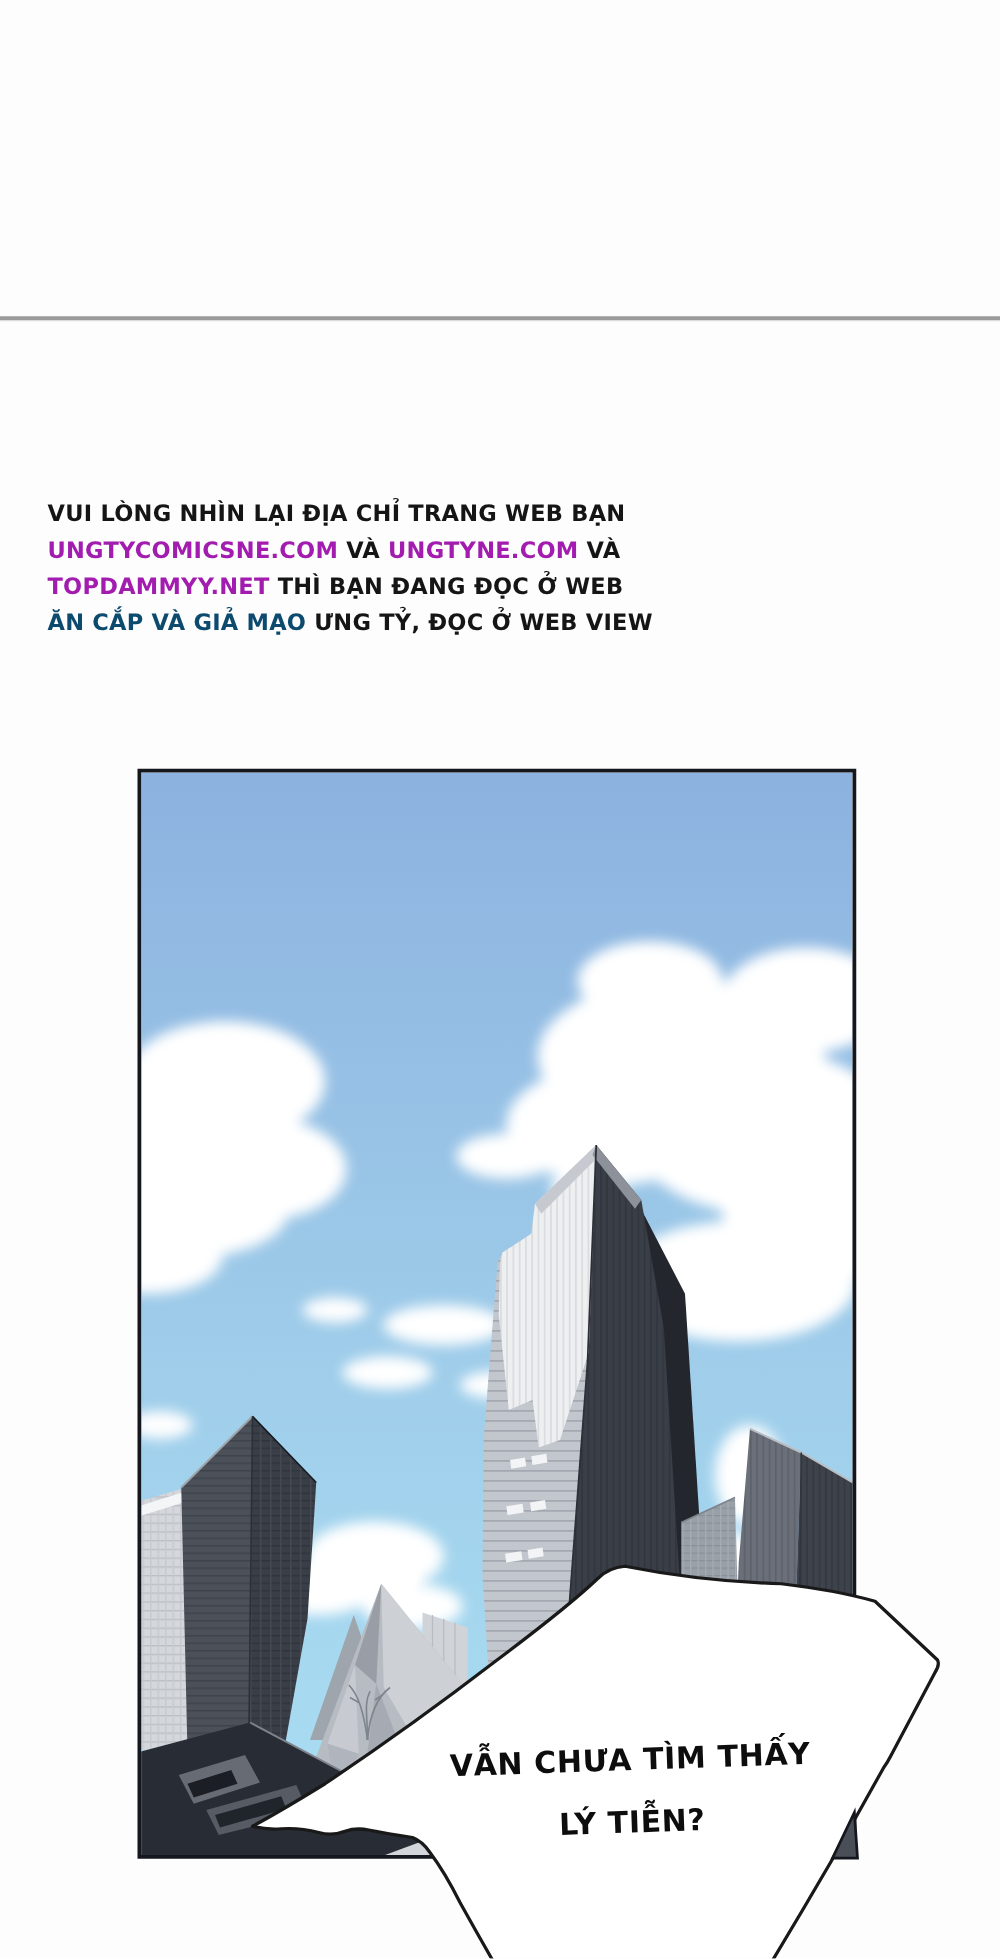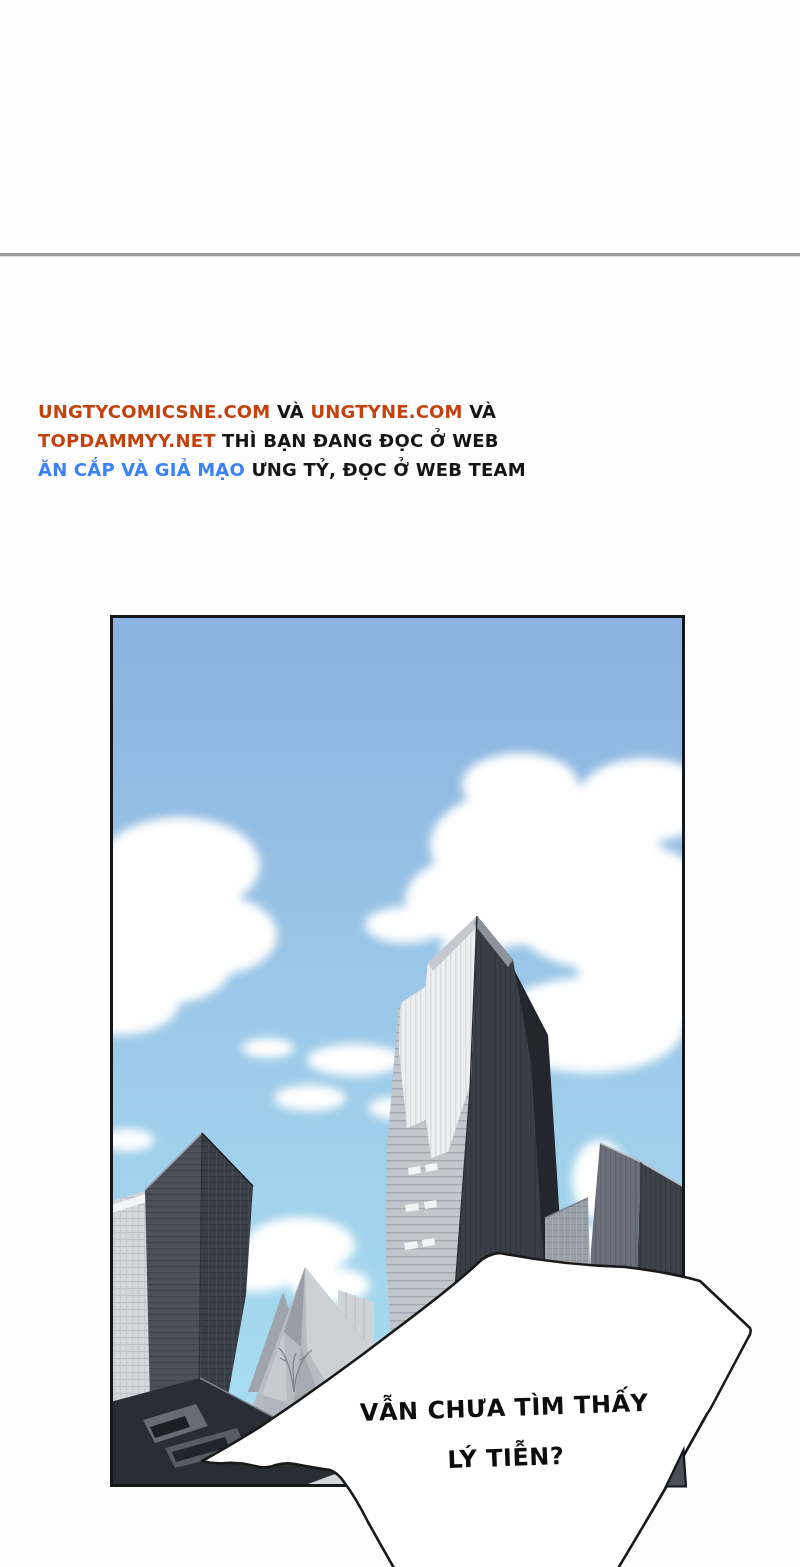--- a/index.html
+++ b/index.html
@@ -10,40 +10,41 @@
   }
   .top-divider{
     position:absolute;left:0;top:253px;width:800px;height:0;
     border-top:3px solid #9b9b9b;border-bottom:1px solid #dcdcdc;
   }
   .warning-block{
     position:absolute;left:38px;top:397px;width:560px;
     font-size:18px;font-weight:bold;line-height:29px;
     letter-spacing:.2px;color:#151515;white-space:nowrap;
   }
-  .t-red{color:#c2410c;}
-  .t-green{color:#3b82f6;}
+  .t-red{color:#a21caf;}
+  .t-green{color:#0c4a6e;}
   .scene-svg{position:absolute;left:0;top:0;}
   .bubble-text{
     position:absolute;left:340px;top:1383px;width:330px;
     text-align:center;font-size:24px;font-weight:bold;line-height:50px;
     color:#0d0d0d;letter-spacing:.5px;transform:rotate(-2deg);
   }
 </style>
 </head>
 <body>
 
 <div class="page">
 
   <div class="top-divider"></div>
 
   <div class="warning-block">
+    <div>VUI LÒNG NHÌN LẠI ĐỊA CHỈ TRANG WEB BẠN</div>
     <div><span class="t-red">UNGTYCOMICSNE.COM</span><span> VÀ </span><span class="t-red">UNGTYNE.COM</span><span> VÀ</span></div>
     <div><span class="t-red">TOPDAMMYY.NET</span><span> THÌ BẠN ĐANG ĐỌC Ở WEB</span></div>
-    <div><span class="t-green">ĂN CẮP VÀ GIẢ MẠO</span><span> ƯNG TỶ, ĐỌC Ở WEB TEAM</span></div>
+    <div><span class="t-green">ĂN CẮP VÀ GIẢ MẠO</span><span> ƯNG TỶ, ĐỌC Ở WEB VIEW</span></div>
   </div>
 
   <svg class="scene-svg" width="800" height="1567" viewBox="0 0 800 1567">
     <defs>
       <linearGradient id="sky" x1="0" y1="618" x2="0" y2="1480" gradientUnits="userSpaceOnUse">
         <stop offset="0" stop-color="#8cb2df"></stop>
         <stop offset="0.55" stop-color="#9fcdea"></stop>
         <stop offset="1" stop-color="#aadff3"></stop>
       </linearGradient>
       <pattern id="pWhiteV" width="5" height="10" patternUnits="userSpaceOnUse">

